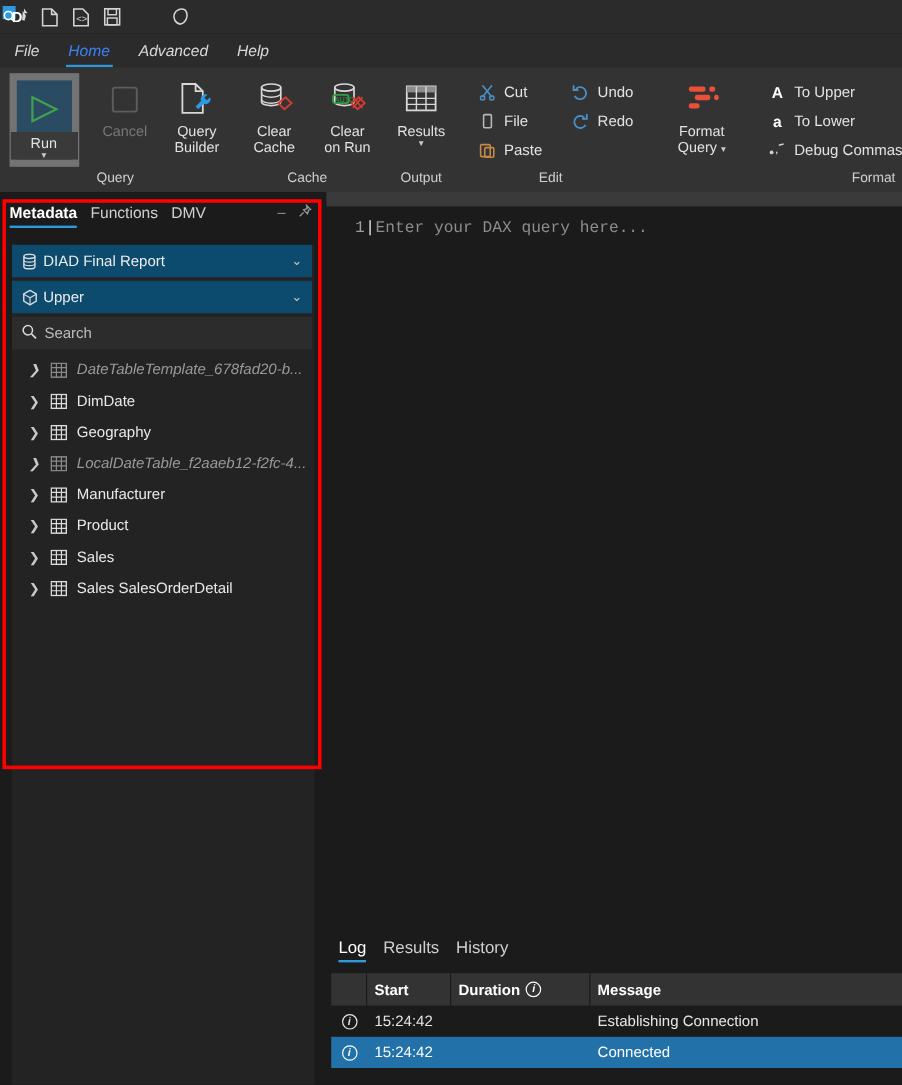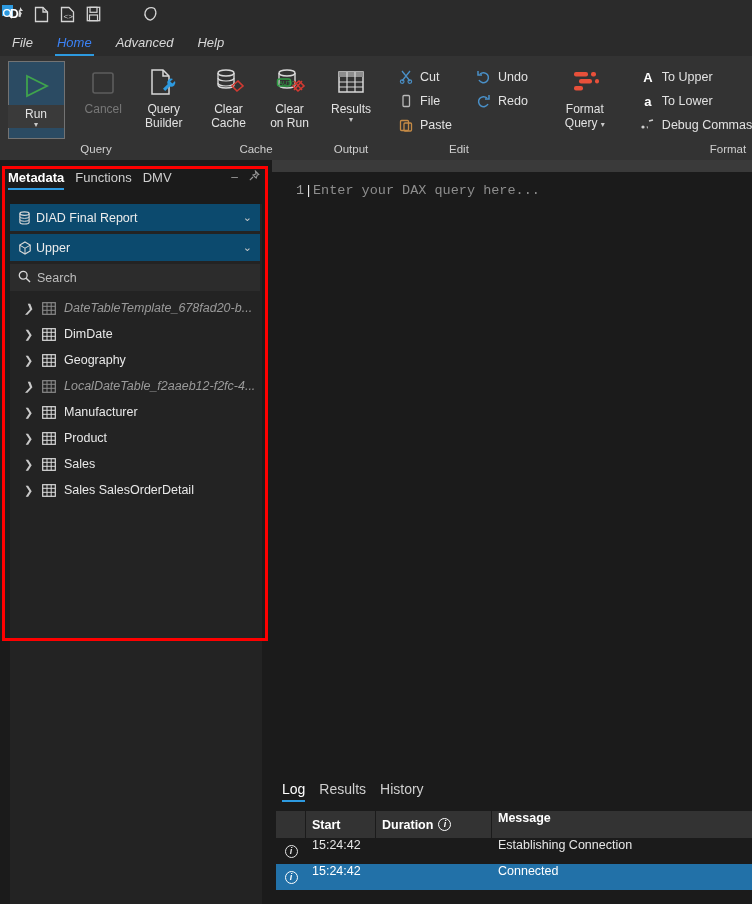--- a/index.html
+++ b/index.html
@@ -50,21 +50,21 @@
   }
   .grp-div { width: 1px; background: #4a4a4a; margin: 6px 0 22px 0; }
 
   .bigbtn {
     width: 62px; display: flex; flex-direction: column; align-items: center;
     padding-top: 6px; color: #e2e2e2; font-size: 12px; line-height: 14px; text-align: center;
   }
   .bigbtn .ico { height: 36px; display: flex; align-items: center; justify-content: center; }
   .bigbtn .cap { margin-top: 1px; }
   .bigbtn.run {
-    background: #2b4b63; border: 1px solid #737373; width: 58px; height: 78px; margin: 2px 4px 0 8px;
+    background: #2b4b63; border: 6px solid #737373; width: 58px; height: 78px; margin: 2px 4px 0 8px;
   }
   .bigbtn.run .cap { background: #3a3a3a; width: 56px; margin-left:-1px; padding: 2px 0 0 0;}
   .bigbtn.disabled { color: #787878; }
   .caret { font-size: 8px; color: #c9c9c9; line-height: 7px; }
 
   .smallcol { display: flex; flex-direction: column; padding-top: 6px; }
   .smallbtn {
     display: flex; align-items: center; gap: 6px; height: 24px;
     padding: 0 8px 0 6px; font-size: 12.5px; color: #e2e2e2; white-space: nowrap;
   }
@@ -133,21 +133,21 @@
   .bottom {
     position: absolute; left: 272px; top: 775px; right: 0; bottom: 0; background: #1b1b1b;
   }
   .btabs { display: flex; align-items: flex-start; height: 26px; padding: 6px 0 0 6px; }
   .btab { font-size: 14px; color: #cfcfcf; padding: 0 10px 5px 4px; position: relative; }
   .btab.active { color: #ffffff; }
   .btab.active::after {
     content:""; position:absolute; left:4px; right:10px; bottom:0; height:2px; background:#2d9ae0;
   }
   .logtable { position: absolute; left: 4px; top: 36px; right: 0; bottom: 0; }
-  .lrow { display: flex; height: 26px; font-size: 12.5px; }
+  .lrow { display: flex; align-items: center; height: 26px; font-size: 12.5px; }
   .lrow.head { background: #333333; font-weight: bold; color: #ffffff; height: 27px; }
   .lrow.sel { background: #2271a8; color: #ffffff; }
   .c-icon { width: 30px; display: flex; align-items: center; justify-content: center; }
   .c-start { width: 70px; padding-left: 6px; }
   .c-dur { width: 116px; padding-left: 6px; display: flex; align-items: center; gap: 5px; }
   .c-msg { flex: 1; padding-left: 6px; }
   .lrow.head .c-icon, .lrow.head .c-start, .lrow.head .c-dur { border-right: 1px solid #1b1b1b; height: 27px; display:flex; align-items:center; }
   .lrow.head .c-start, .lrow.head .c-dur { justify-content: flex-start; }
   .lrow.head .c-start span, .lrow.head .c-dur span { }
   .infoglyph {

